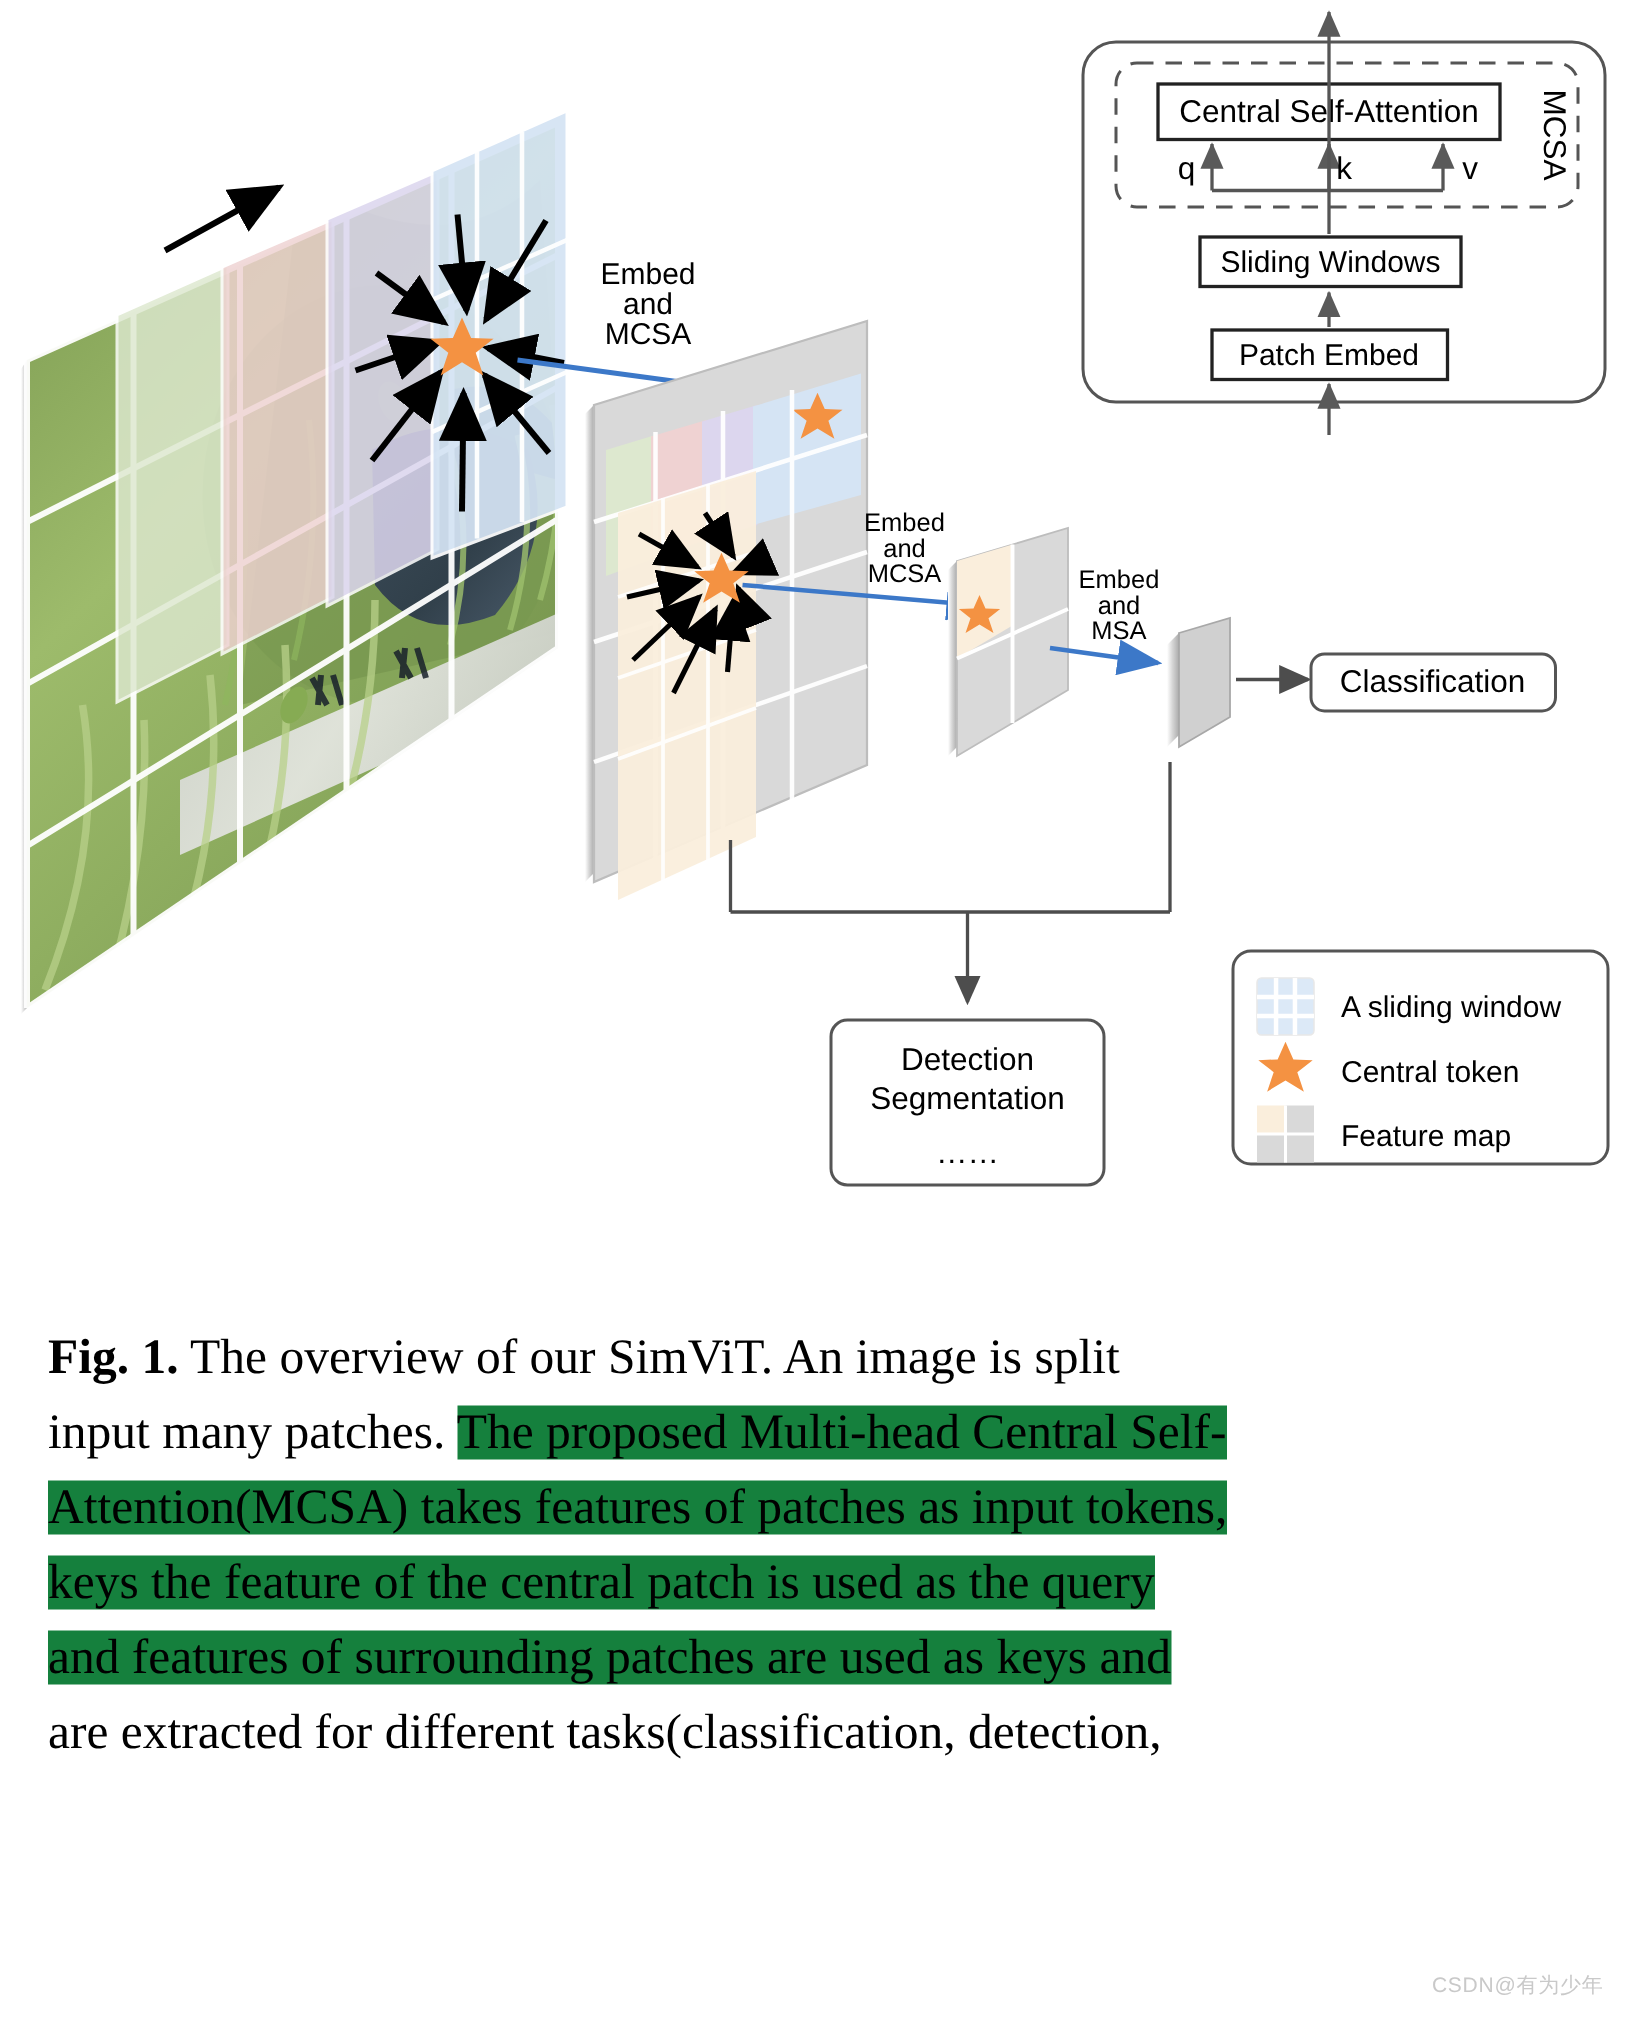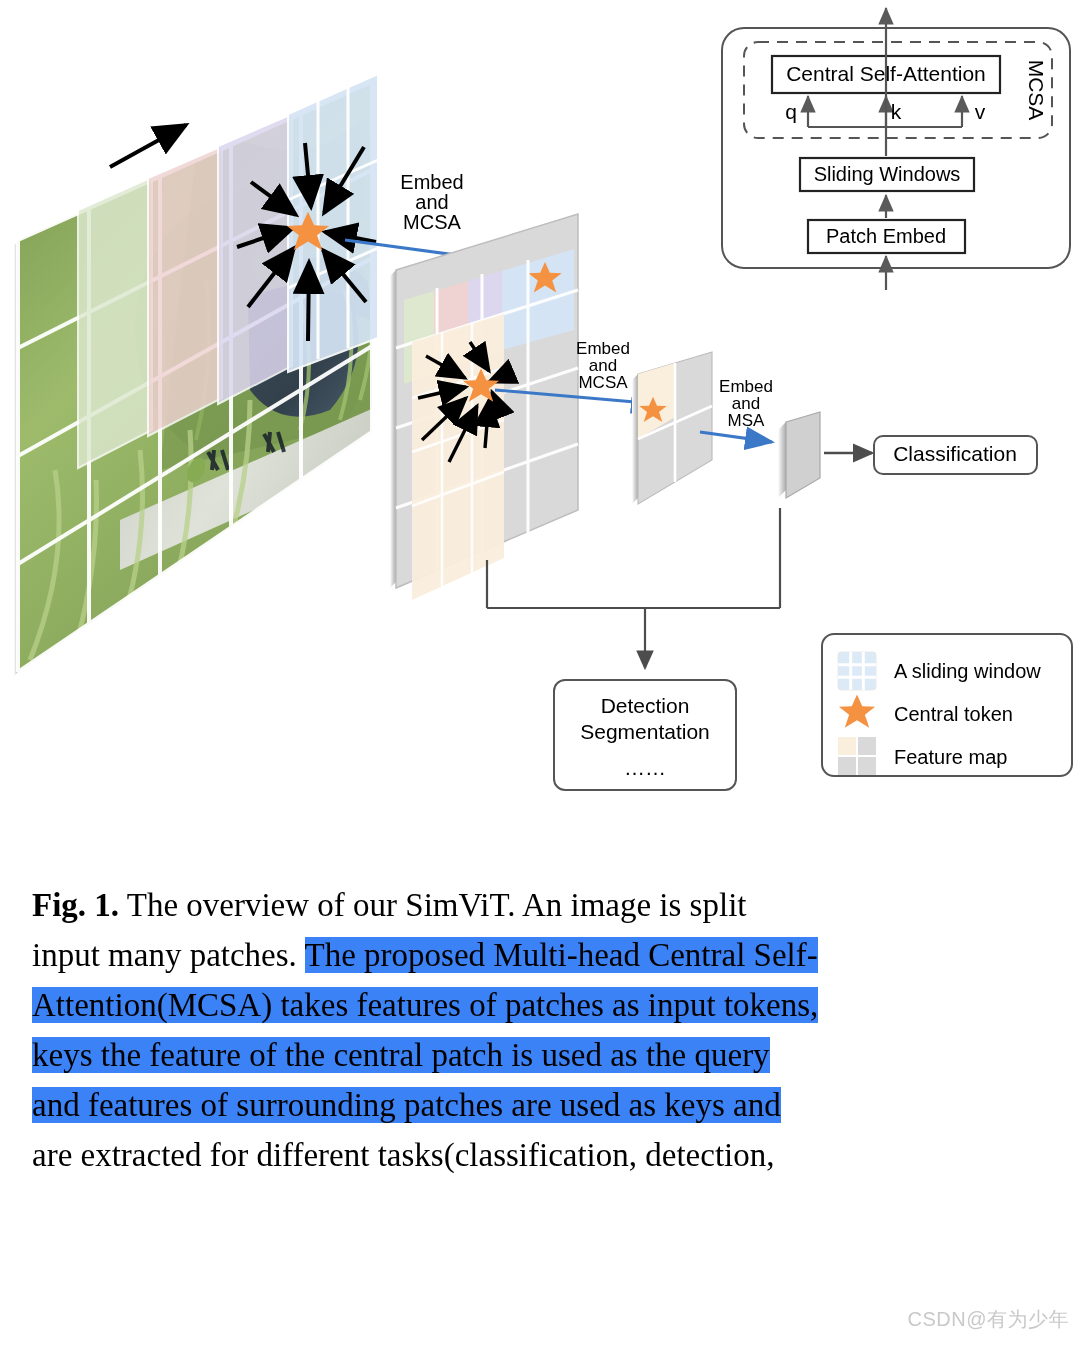--- a/index.html
+++ b/index.html
@@ -12,25 +12,25 @@
 
   
   #caption{
     position:absolute;left:8px;top:880px;width:1068px;
     font-family:"Liberation Serif",serif;
     font-size:33px;line-height:50px;
     text-align:justify;text-align-last:left;
     color:#000;
   }
   #caption .figlabel{font-weight:bold;}
-  #caption .hl{background:#3b82f6;}
+  #caption .hl{background:#15803d;}
   #watermark{
     position:absolute;right:14px;bottom:12px;
     font-family:"Liberation Sans",sans-serif;
-    font-size:20px;color:#c9c9c9;letter-spacing:.5px;
+    font-size:14px;color:#c9c9c9;letter-spacing:.5px;
     user-select:none;
   }
   .line{display:block;margin-left:24px;}
 </style>
 </head>
 <body>
 
 <div id="figure">
 <svg width="1083" height="850" viewBox="0 0 1083 850" xmlns="http://www.w3.org/2000/svg">
   <defs>

